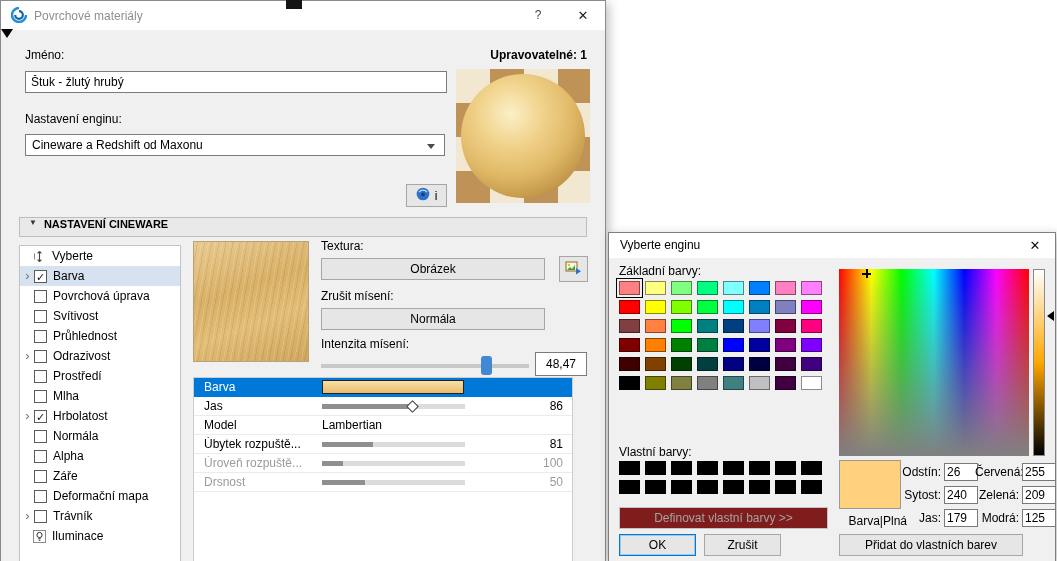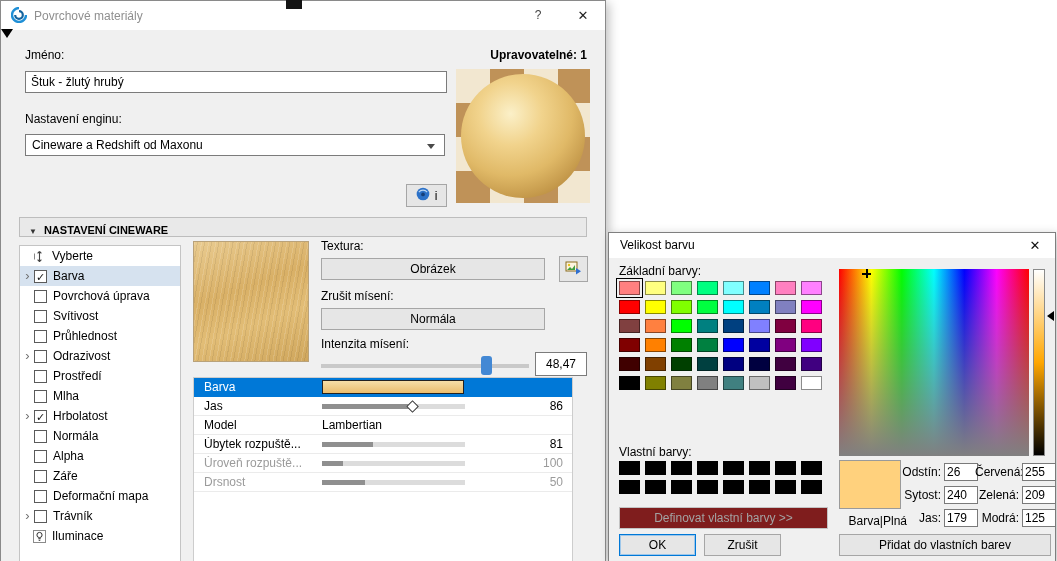--- a/index.html
+++ b/index.html
@@ -29,21 +29,21 @@
   #engine-chevron{position:absolute;right:9px;top:9px;width:0;height:0;border-left:4px solid transparent;
     border-right:4px solid transparent;border-top:5px solid #4a4a4a;}
   #mat-preview{position:absolute;left:455px;top:68px;width:134px;height:134px;overflow:hidden;background-color:#f2e7d0;
     background-image:linear-gradient(45deg,#bf9258 25%,transparent 25%,transparent 75%,#bf9258 75%),
                      linear-gradient(45deg,#bf9258 25%,transparent 25%,transparent 75%,#bf9258 75%);
     background-size:68px 68px;background-position:0 0,34px 34px;}
   #mat-sphere{position:absolute;left:5px;top:5px;width:124px;height:124px;border-radius:50%;
     background:radial-gradient(circle at 40% 32%,#fbf0c8 0%,#f1d38c 28%,#e0b967 55%,#bb8e41 82%,#93672a 100%);}
   #cineware-info-button{position:absolute;left:405px;top:183px;width:41px;height:23px;gap:5px;}
   #section-header{position:absolute;left:18px;top:216px;width:568px;height:20px;background:#e9e9e9;border:1px solid #bdbdbd;
-    box-sizing:border-box;display:flex;align-items:flex-end;font-weight:bold;font-size:11px;}
+    box-sizing:border-box;display:flex;align-items:flex-start;font-weight:bold;font-size:11px;}
   .tri-icon{margin:0 7px 0 9px;font-size:8px;color:#333;}
   .tri-icon::before{content:"▼";}
   #cineware-tree{position:absolute;left:18px;top:244px;width:162px;height:317px;background:#fff;
     border:1px solid #c4c4c4;border-bottom:none;box-sizing:border-box;overflow:hidden;}
   .tree-item{display:flex;align-items:center;height:20px;padding-left:2px;white-space:nowrap;}
   .tree-item.selected{background:#d6e2ef;}
   .chev{width:11px;flex:none;text-align:center;color:#6f6f6f;font-size:13px;line-height:18px;}
   .cb{width:13px;height:13px;flex:none;border:1px solid #5a5a5a;background:#fff;margin:0 6px 0 1px;
     font-size:11px;line-height:12px;text-align:center;color:#111;box-sizing:border-box;}
   .tree-ic{width:15px;flex:none;margin-right:4px;display:flex;align-items:center;}
@@ -89,21 +89,21 @@
   .hs-marker::before{content:"";position:absolute;left:4px;top:0;width:2px;height:9px;background:#000;}
   .hs-marker::after{content:"";position:absolute;top:4px;left:0;height:2px;width:9px;background:#000;}
   #luminance-bar{position:absolute;left:424px;top:36px;width:12px;height:187px;border:1px solid #8a8a8a;box-sizing:border-box;
     background:linear-gradient(to bottom,#ffffff 0%,#ffa600 50%,#000 100%);}
   #lum-arrow-col{position:absolute;left:438px;top:36px;width:8px;height:187px;}
   #lum-arrow{position:absolute;left:0;margin-top:-5px;width:0;height:0;
     border-top:5px solid transparent;border-bottom:5px solid transparent;border-right:7px solid #000;}
   #define-button{position:absolute;left:10px;top:274px;width:209px;height:22px;}
   #ok-button{position:absolute;left:10px;top:301px;width:77px;height:22px;}
   #cancel-button{position:absolute;left:95px;top:301px;width:77px;height:22px;}
-  #add-button{position:absolute;left:230px;top:301px;width:212px;height:22px;}
+  #add-button{position:absolute;left:230px;top:301px;width:184px;height:22px;}
   #current-color-swatch{position:absolute;left:230px;top:227px;width:62px;height:49px;border:1px solid #9a9a9a;box-sizing:border-box;}
   #preview-label{left:224px;top:281px;width:74px;text-align:right;}
   #hsl-fields{position:absolute;left:292px;top:227px;}
   #rgb-fields{position:absolute;left:366px;top:227px;}
   .field-row{display:flex;align-items:center;height:23px;}
   .flabel{width:44px;text-align:right;margin-right:3px;flex:none;}
   #hsl-fields .flabel{width:40px;}
   .finput{width:28px;height:16px;border:1px solid #7a7a7a;background:#fff;
     font-family:"Liberation Sans",sans-serif;font-size:12px;padding:0 2px;flex:none;}
 
@@ -325,21 +325,21 @@
             <span class="pfill" style="width: 30%;"></span>
           </span>
         </span>
         <span class="pval">50</span>
       </div>
     </div>
 </div>
 
 <div class="dlg" id="color-dialog">
   <div class="titlebar">
-    <span id="c-title">Velikost barvu</span>
+    <span id="c-title">Vyberte enginu</span>
     <span class="tb-btn" id="c-close">✕</span>
   </div>
 
   <span class="lbl" style="left:10px;top:31px;">Základní barvy:</span>
   <div id="basic-colors-grid">
       <div class="swatch selected" style="background: rgb(255, 128, 128);"></div>
       <div class="swatch" style="background: rgb(255, 255, 128);"></div>
       <div class="swatch" style="background: rgb(128, 255, 128);"></div>
       <div class="swatch" style="background: rgb(0, 255, 128);"></div>
       <div class="swatch" style="background: rgb(128, 255, 255);"></div>

